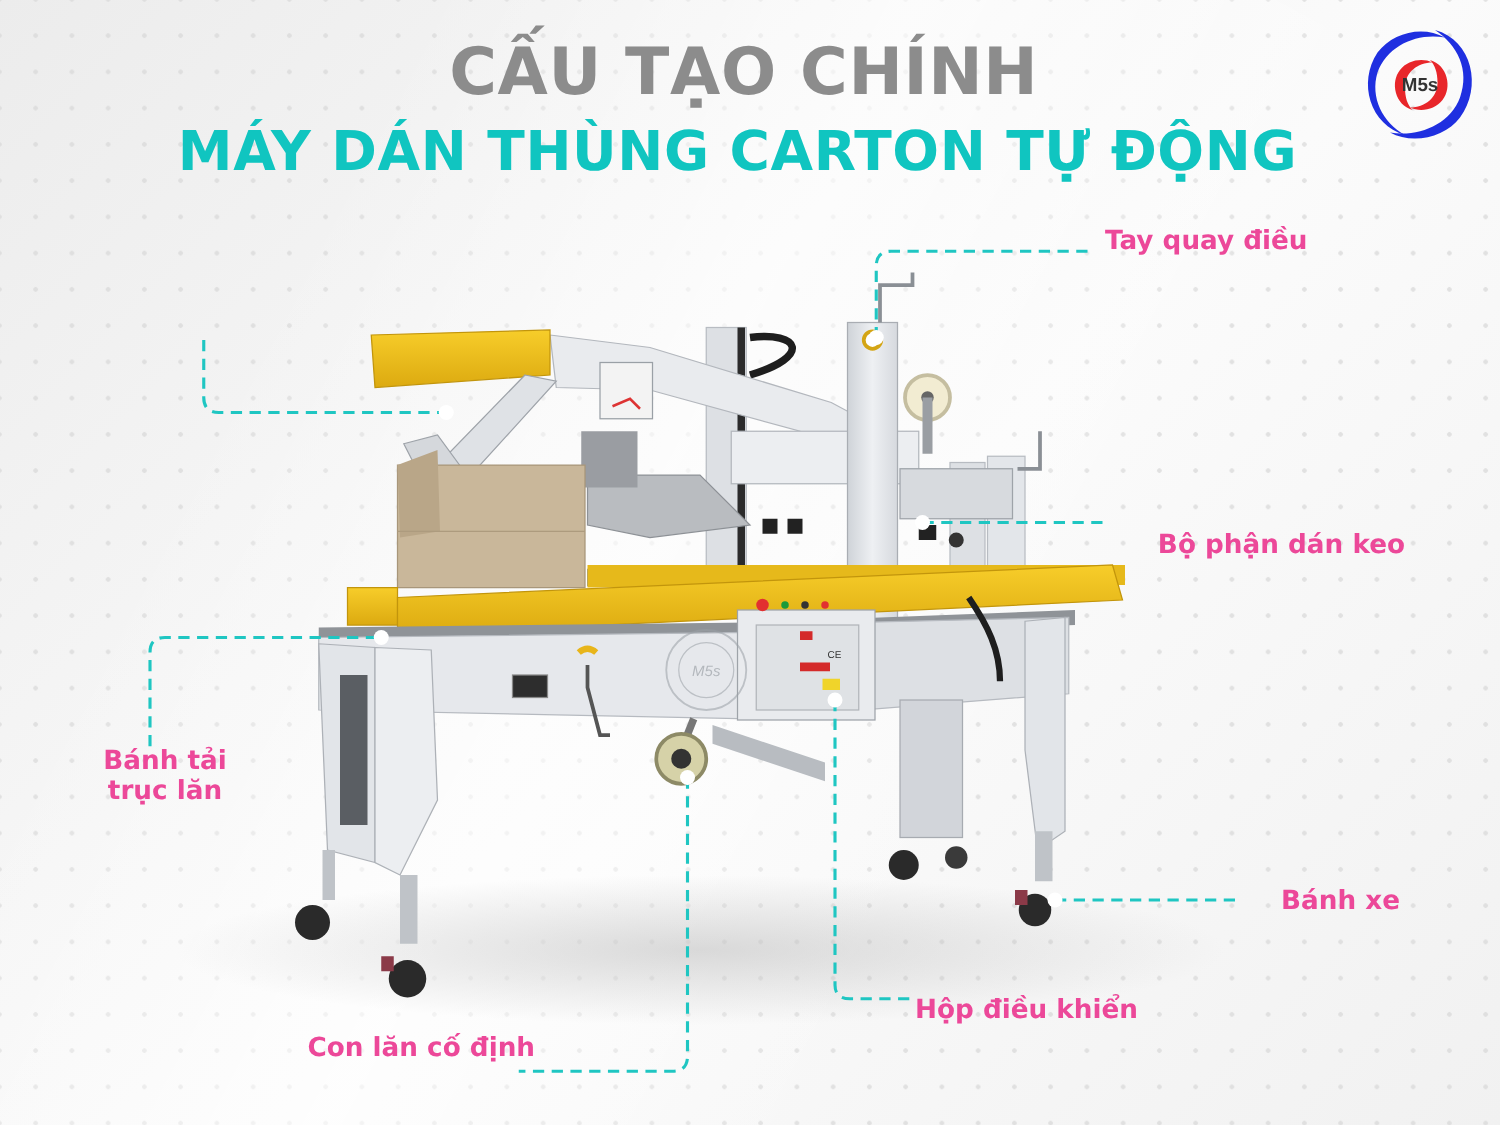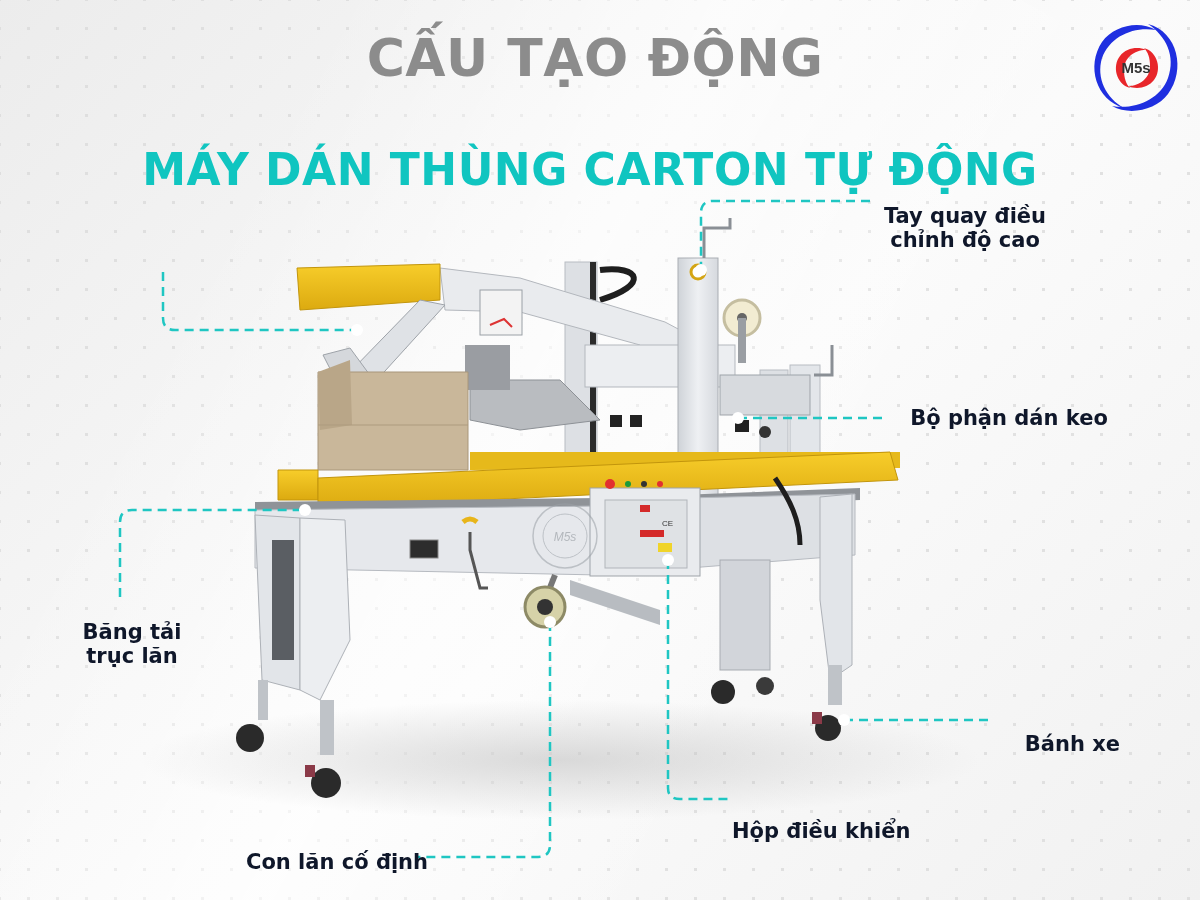--- a/index.html
+++ b/index.html
@@ -20,37 +20,37 @@
     position: absolute; left: 120px; top: -200px; width: 700px; height: 1400px;
     background: linear-gradient(90deg, rgba(255,255,255,0) 0%, rgba(255,255,255,.65) 50%, rgba(255,255,255,0) 100%);
     transform: rotate(28deg);
   }
   .title1 {
     position: absolute; left: 0; width: 1190px; top: 28px; text-align: center;
     font-weight: 700; font-size: 52px; color: #8c8c8c; letter-spacing: 0.5px;
   }
   .title2 {
     position: absolute; left: 0; width: 1180px; top: 96px; text-align: center;
-    font-weight: 700; font-size: 44px; color: #10c5c0; letter-spacing: 0.5px; margin-top: 48px;
+    font-weight: 700; font-size: 44px; color: #10c5c0; letter-spacing: 0.5px;
   }
   .logo { position: absolute; left: 1086px; top: 18px; width: 100px; height: 100px; }
   .label {
-    position: absolute; font-weight: 700; font-size: 21px; color: #0f172a;
-    line-height: 24px; text-align: center; white-space: nowrap; margin-top: 24px;
+    position: absolute; font-weight: 700; font-size: 21px; color: #ec4899;
+    line-height: 24px; text-align: center; white-space: nowrap;
   }
   .machine { position: absolute; left: 0; top: 0; width: 1200px; height: 900px; }
   .leaders { position: absolute; left: 0; top: 0; width: 1200px; height: 900px; pointer-events: none; }
 </style>
 </head>
 <body>
 
 <div class="dots"></div>
 <div class="sheen"></div>
 
-<div class="title1">CẤU TẠO ĐỘNG</div>
+<div class="title1">CẤU TẠO CHÍNH</div>
 <div class="title2">MÁY DÁN THÙNG CARTON TỰ ĐỘNG</div>
 
 <svg class="logo" viewBox="0 0 100 100">
   <path d="M62 6 C 92 14, 100 52, 82 76 C 70 92, 44 98, 26 88 C 48 92, 74 82, 82 60 C 90 38, 80 18, 62 6 Z" fill="#1f2fe0"></path>
   <path d="M38 90 C 10 82, 0 48, 16 24 C 28 8, 52 2, 70 12 C 48 8, 24 18, 16 40 C 10 60, 20 80, 38 90 Z" fill="#1f2fe0"></path>
   <path d="M58 30 C 72 34, 76 52, 68 62 C 62 70, 50 72, 42 68 C 54 68, 64 60, 64 48 C 64 40, 62 34, 58 30 Z" fill="#e8262a"></path>
   <path d="M44 70 C 30 66, 26 48, 34 38 C 40 30, 52 28, 60 32 C 48 32, 38 40, 38 52 C 38 60, 40 66, 44 70 Z" fill="#e8262a"></path>
   <text x="50" y="55" text-anchor="middle" font-family="Liberation Sans, sans-serif" font-weight="700" font-size="15" fill="#333">M5s</text>
 </svg>
 
@@ -197,29 +197,28 @@
     <circle cx="668" cy="560" r="6"></circle>
     <circle cx="550" cy="622" r="6"></circle>
   </g>
 </svg>
 
 <div class="label" style="left:68px; top:216px; width:195px;">
 </div>
 
 <div class="label" style="left:870px; top:180px; width:190px;">
   <div>Tay quay điều</div>
-  <div>chỉnh độ cao</div>
-</div>
-
-<div class="label" style="left:894px; top:382px; width:230px; text-align:center;">
+</div>
+
+<div class="label" style="left:894px; top:423px; width:230px; text-align:right;">
   <div>Bộ phận dán keo</div>
 </div>
 
 <div class="label" style="left:72px; top:596px; width:120px;">
-  <div>Băng tải</div>
+  <div>Bánh tải</div>
   <div>trục lăn</div>
 </div>
 
 <div class="label" style="left:1000px; top:708px; width:120px; text-align:right;">
   <div>Bánh xe</div>
 </div>
 
 <div class="label" style="left:732px; top:795px; width:200px; text-align:left;">
   <div>Hộp điều khiển</div>
 </div>

